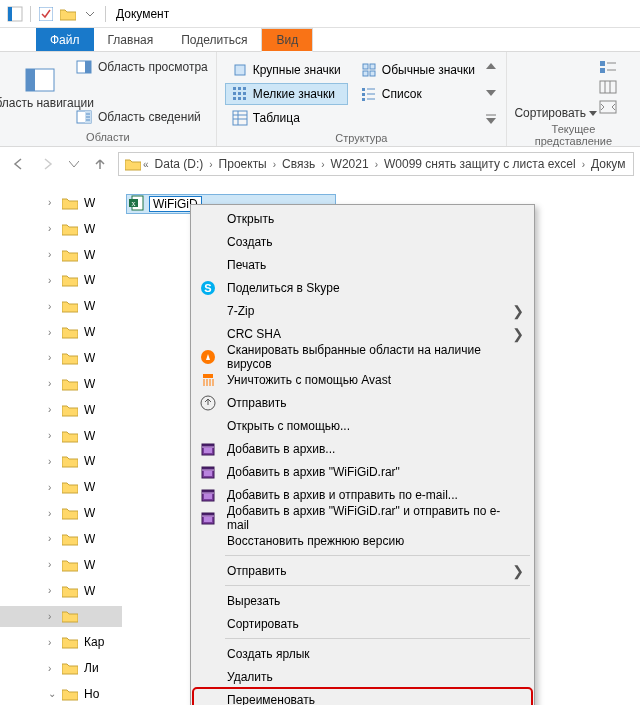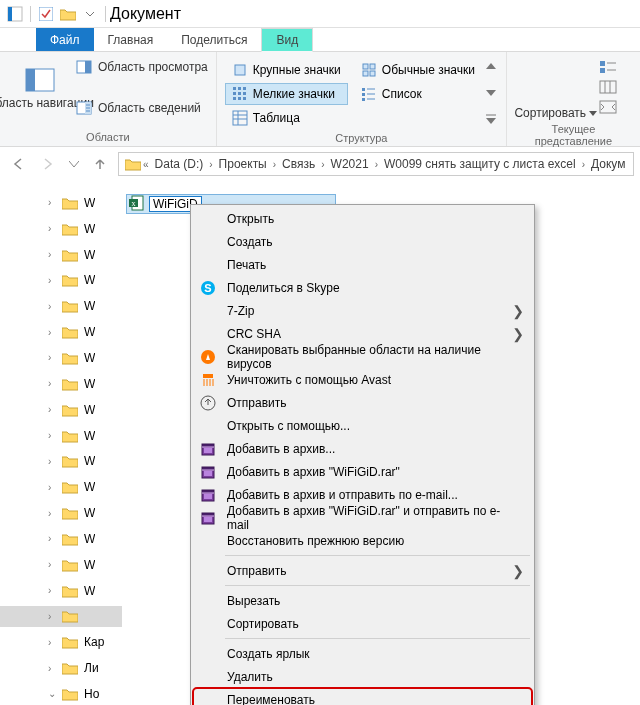--- a/index.html
+++ b/index.html
@@ -17,21 +17,21 @@
   
   .titlebar {
     height: 28px;
     display: flex;
     align-items: center;
     padding: 0 4px;
     border-bottom: 1px solid #e0e0e0;
   }
   .qat-icon { width: 18px; height: 18px; display:inline-flex; align-items:center; justify-content:center; margin: 0 2px; }
   .qat-sep { width:1px; height:16px; background:#ccc; margin:0 4px; }
-  .title-text { font-size: 16px; }
+  .title-text { margin-left: 6px; font-size: 12px; }
 
   
   .ribbon-tabs {
     display: flex;
     height: 24px;
     align-items: stretch;
     border-bottom: 1px solid #dadada;
     background: #fff;
   }
   .ribbon-tab {
@@ -42,21 +42,21 @@
   }
   .ribbon-tab.file {
     background: #1979ca;
     color: #fff;
     font-weight: 400;
     margin-left: 36px;
   }
   .ribbon-tab.active {
     border: 1px solid #dadada;
     border-bottom: 1px solid #f5f6f7;
-    background: #5eead4;
+    background: #f97316;
     margin-bottom: -1px;
     position: relative;
     z-index: 2;
   }
 
   
   .ribbon-body {
     height: 95px;
     background: #f5f6f7;
     border-bottom: 1px solid #dadada;
@@ -71,21 +71,21 @@
   }
   .ribbon-group-content { flex:1; display:flex; }
   .ribbon-group-label { text-align:center; font-size:11px; color:#666; padding: 3px 0; }
 
   
   .nav-bigbtn {
     display:flex; flex-direction:column; align-items:center; justify-content:center;
     width: 64px; height: 64px;
   }
   .nav-bigbtn .big-ico { width:32px; height:32px; }
-  .nav-side { display:flex; flex-direction:column; justify-content:flex-start; gap:19px; margin-left:4px; }
+  .nav-side { display:flex; flex-direction:column; justify-content:space-between; gap:19px; margin-left:4px; }
   .nav-side-row { display:flex; align-items:center; gap:6px; height:22px; }
   .smico { width:16px; height:16px; display:inline-block; }
   .sm-label { color:#333; font-size:12px; white-space:nowrap; }
 
   
   .layout-grid { display:grid; grid-template-columns: auto auto; grid-auto-rows: 22px; gap:2px 6px; padding-top:3px; }
   .layout-item {
     display:flex; align-items:center; gap:5px; padding:0 6px;
     border:1px solid transparent;
     white-space:nowrap;

